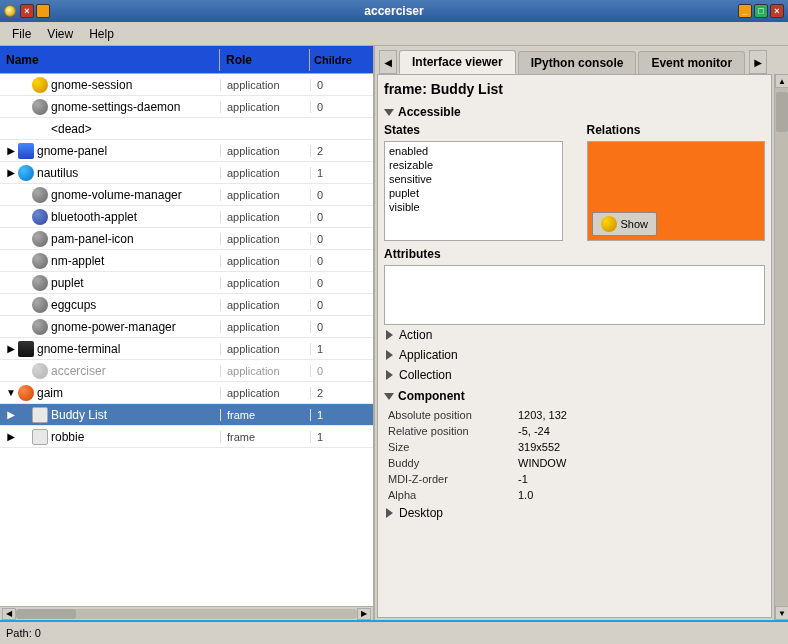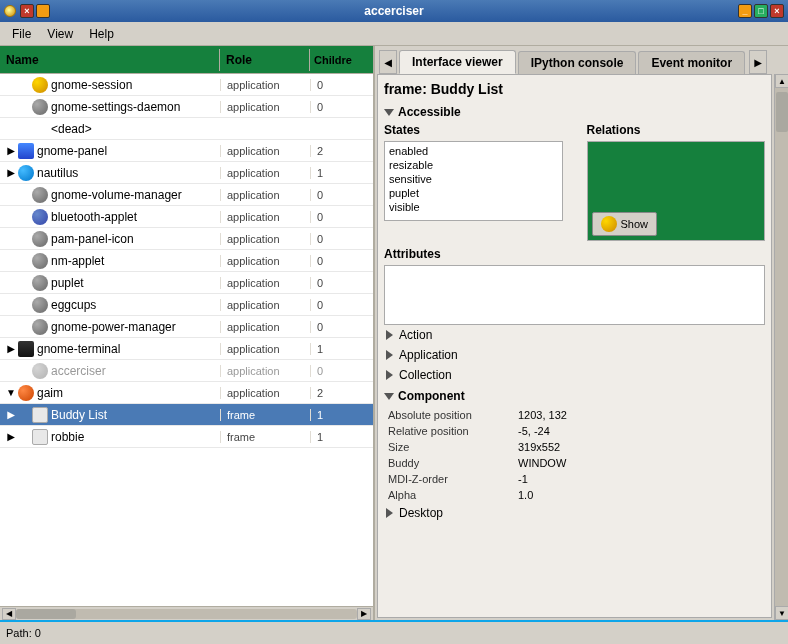--- a/index.html
+++ b/index.html
@@ -88,21 +88,21 @@
       background: white;
       border-right: 2px solid #b0aca0;
       display: flex;
       flex-direction: column;
       overflow: hidden;
     }
 
     
     .tree-header {
       display: flex;
-      background: #15803d;
+      background: #1d4ed8;
       border-bottom: 1px solid #b0aca0;
       height: 28px;
       align-items: center;
     }
     .tree-col-name {
       width: 220px;
       padding: 4px 6px;
       font-weight: bold;
       border-right: 1px solid #b0aca0;
     }
@@ -358,32 +358,32 @@
     .relations-col {
       flex: 1;
     }
     .col-label {
       font-weight: bold;
       margin-bottom: 4px;
     }
     .states-list {
       border: 1px solid #aaa;
       background: white;
-      height: 80px;
+      height: 100px;
       overflow-y: auto;
       padding: 2px;
       position: relative;
     }
     .state-item {
       padding: 1px 2px;
       font-size: 11px;
     }
     .relations-box {
       border: 1px solid #aaa;
-      background: #15803d;
+      background: #f97316;
       height: 100px;
       display: flex;
       flex-direction: column;
       justify-content: flex-end;
       padding: 4px;
     }
     .show-btn {
       display: flex;
       align-items: center;
       gap: 4px;

